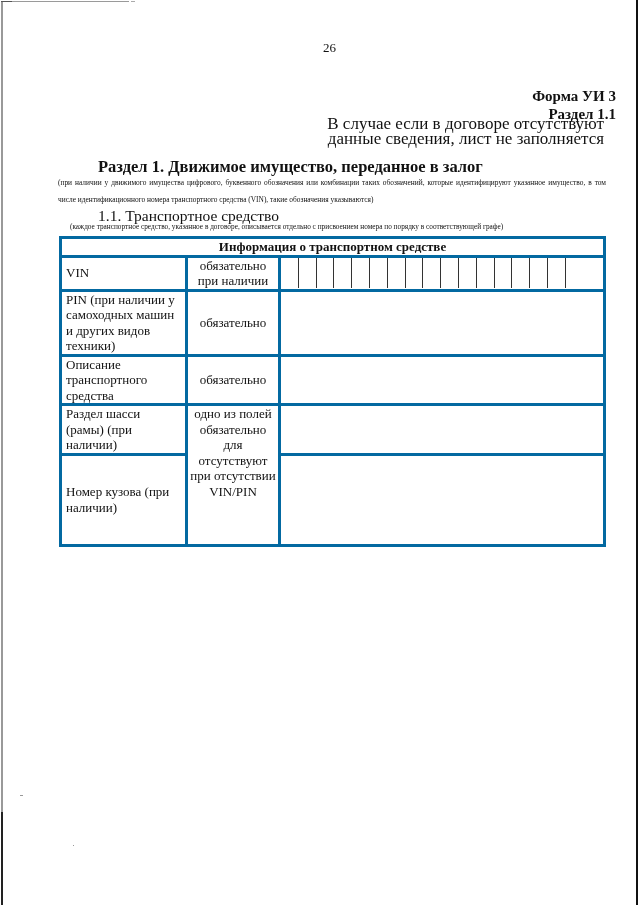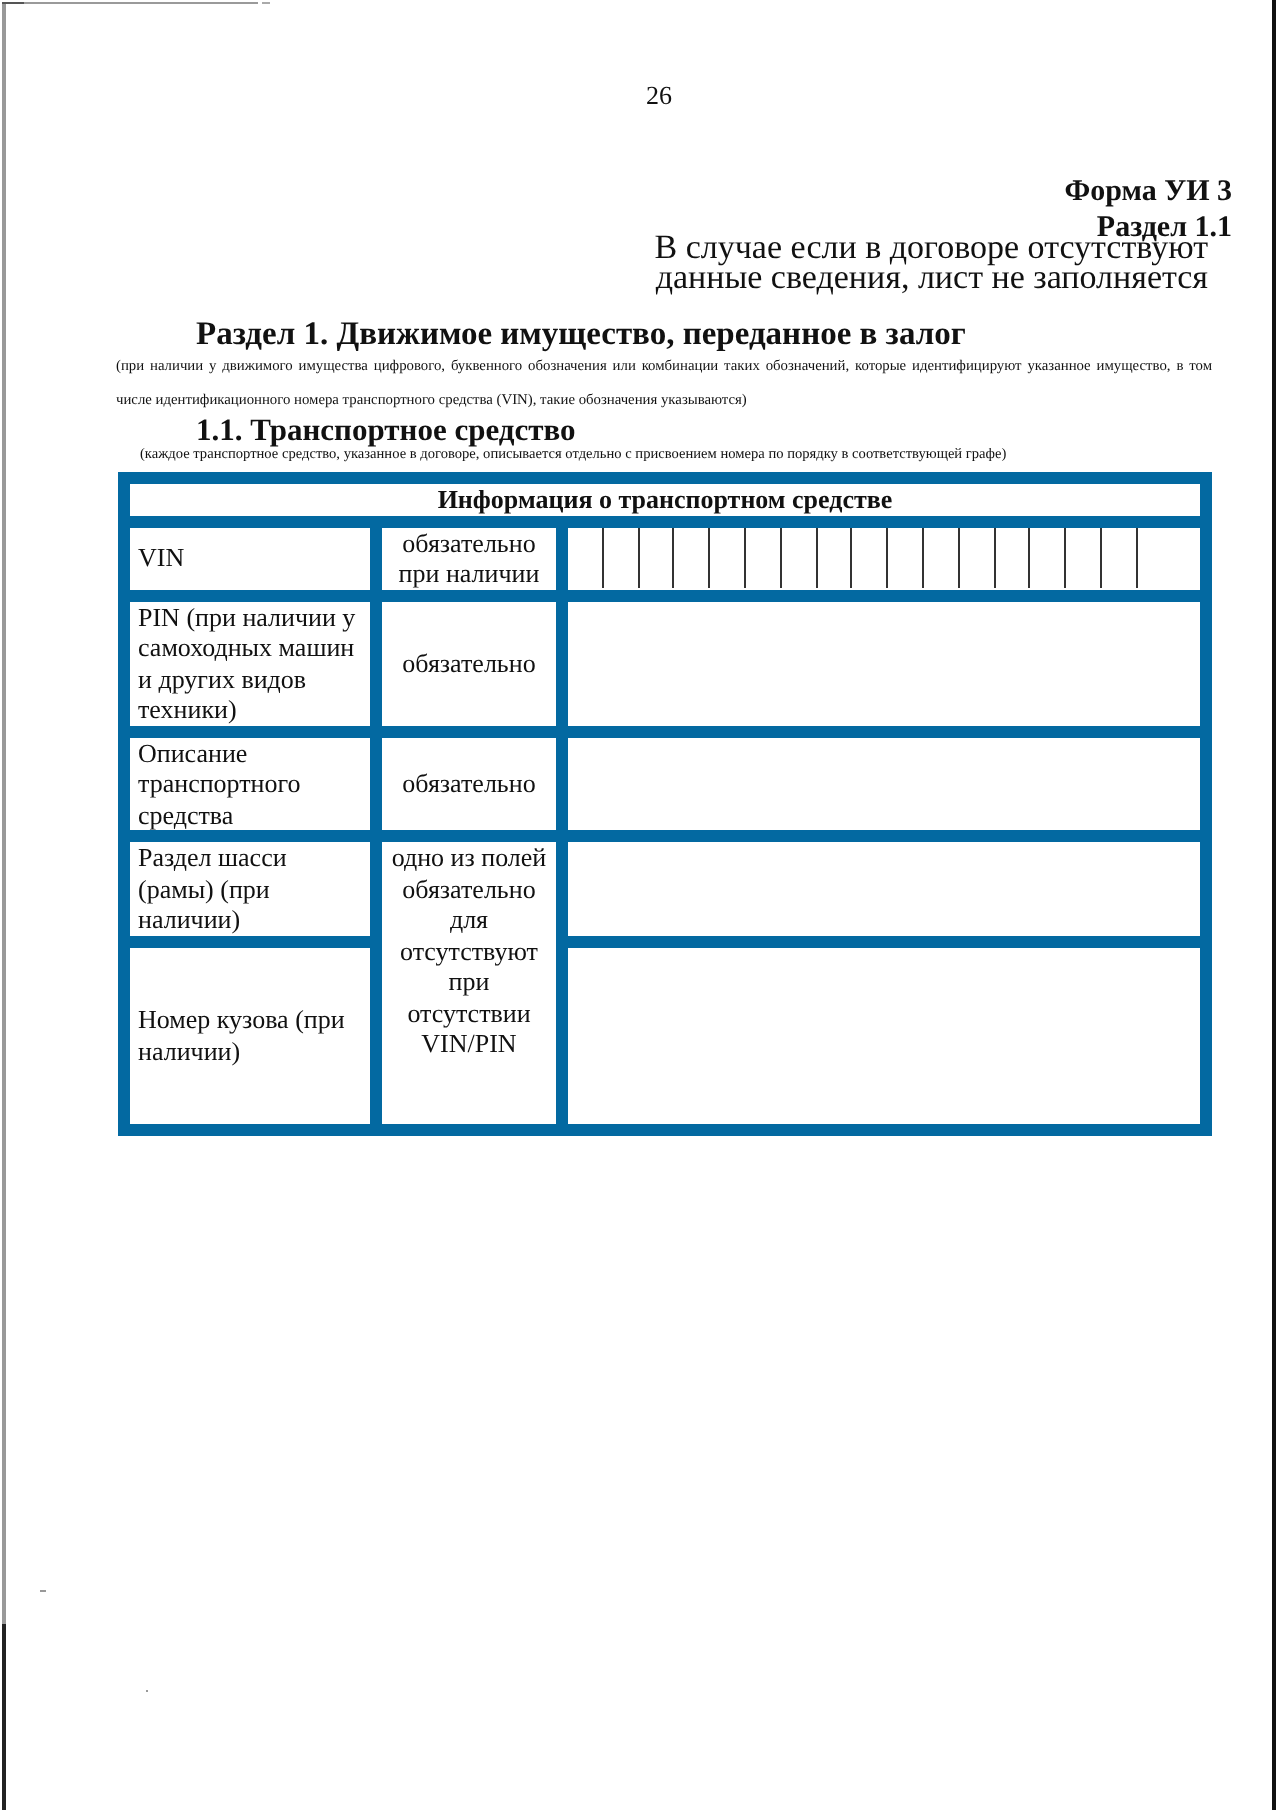--- a/index.html
+++ b/index.html
@@ -59,36 +59,36 @@
       position: absolute; left: 98px; top: 157px;
       font-size: 16.5px; font-weight: bold; white-space: nowrap;
     }
     .section-sub {
       position: absolute; left: 58px; top: 174px; width: 548px;
       font-size: 7.4px; line-height: 17px; text-align: justify;
       text-align-last: left;
     }
     .subsection-title {
       position: absolute; left: 98px; top: 207px;
-      font-size: 15.5px; font-weight: bold; white-space: nowrap;
+      font-size: 15.5px; font-weight: normal; white-space: nowrap;
     }
     .subsection-sub {
       position: absolute; left: 58px; top: 222px;
       font-size: 7.3px; white-space: nowrap; padding-left: 12px;
     }
 
     table.info {
       position: absolute; left: 59px; top: 236px;
       width: 547px;
       border-collapse: collapse;
       table-layout: fixed;
       font-size: 13px;
     }
     table.info td, table.info th {
-      border: 6px solid #0369a1;
+      border: 3px solid #0369a1;
       padding: 0 4px;
       vertical-align: middle;
       line-height: 15.5px;
     }
     table.info th {
       font-weight: bold; height: 15px; text-align: center;
       font-size: 13px; padding: 0;
     }
     .c1 { width: 117px; text-align: left; }
     .c2 { width: 84px; text-align: center; padding: 0 2px !important; margin-left: 36px; }

